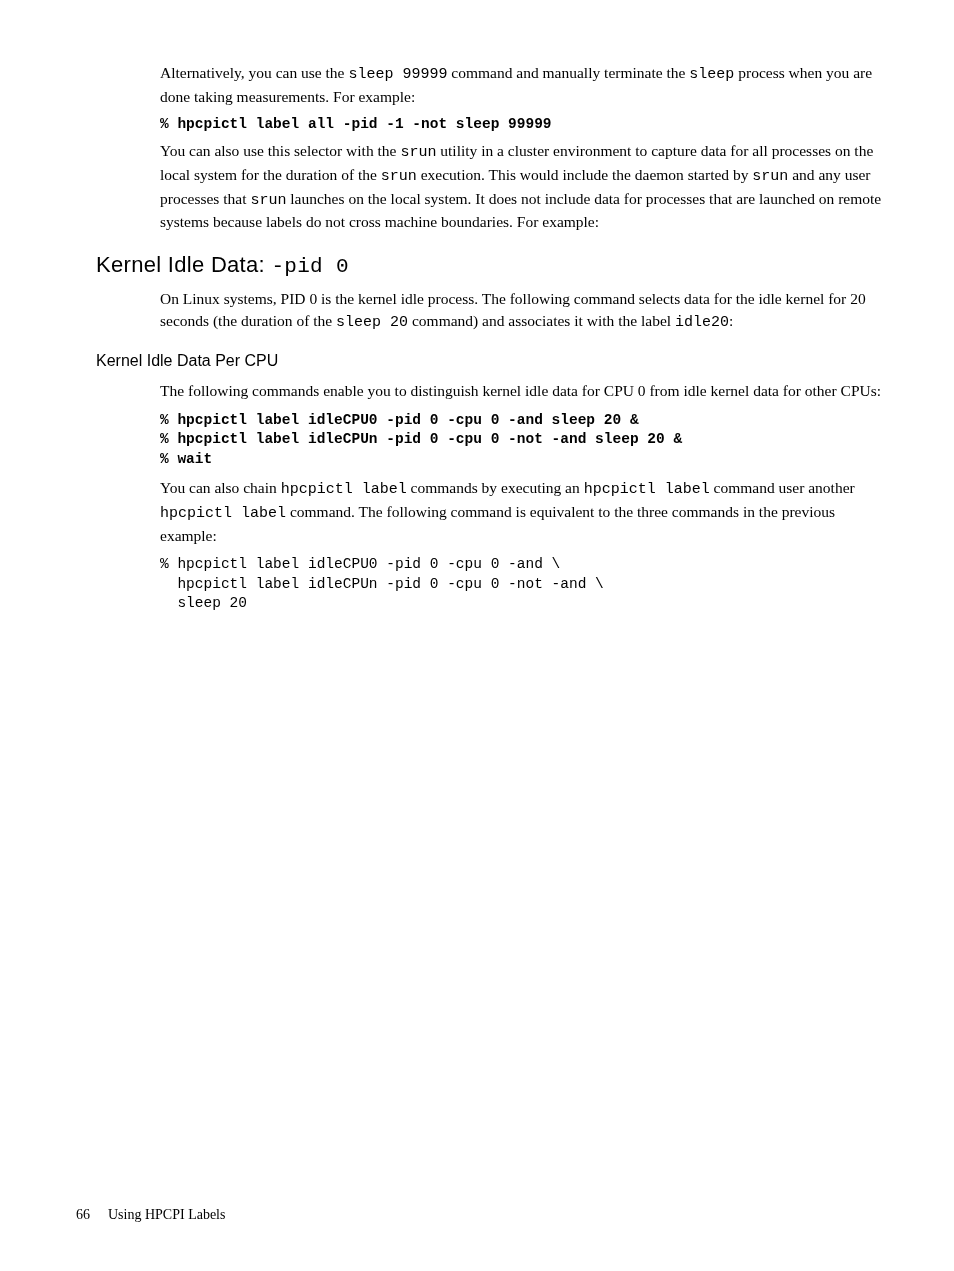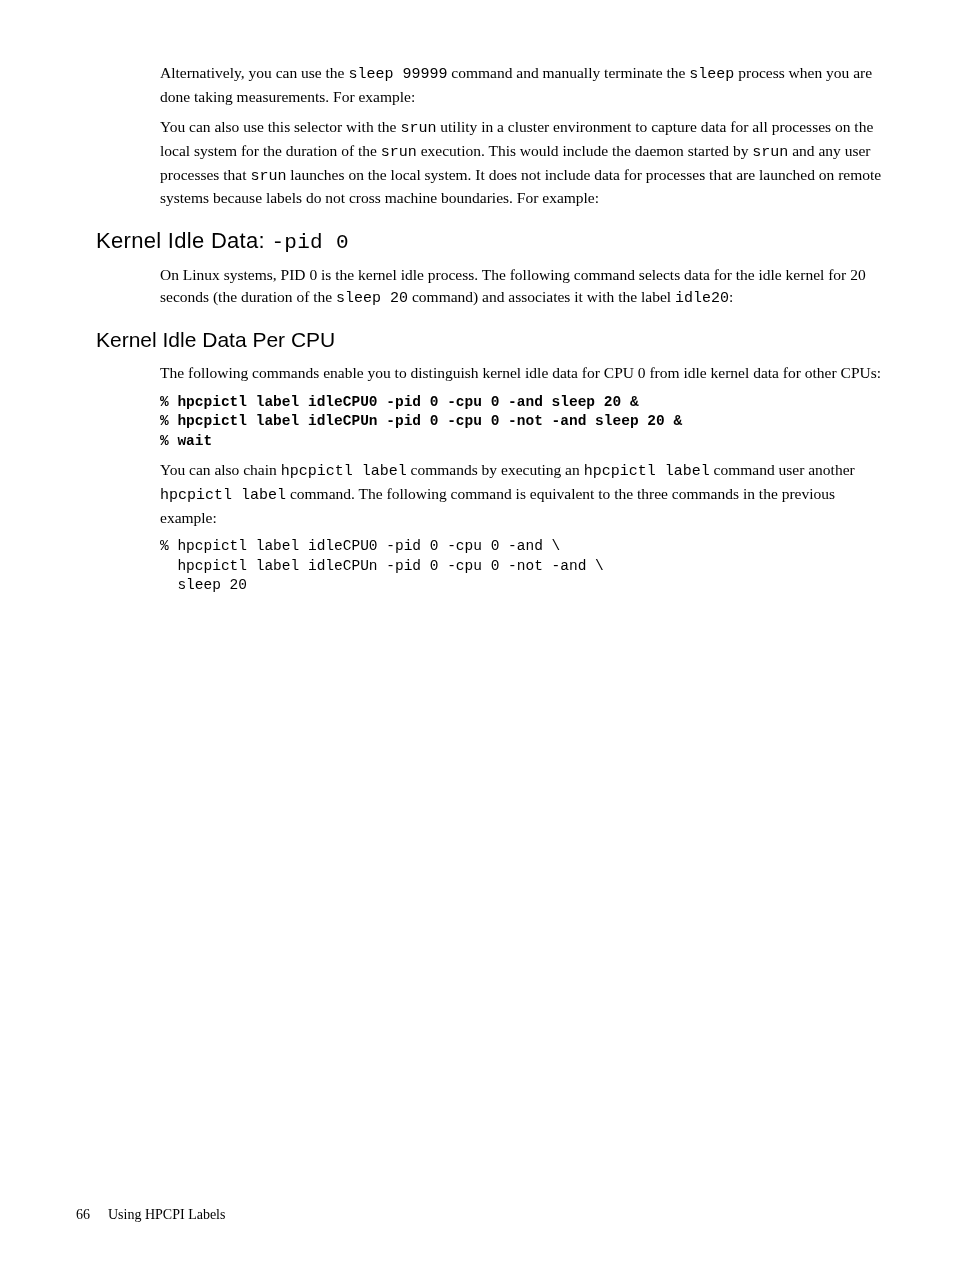--- a/index.html
+++ b/index.html
@@ -52,21 +52,21 @@
     letter-spacing: 0.3px;
   }
   .h2 .mono-h {
     font-family: 'Courier New', monospace;
     font-size: 21px;
     text-align: right;
   }
   .h3 {
     font-family: Arial, Helvetica, sans-serif;
     font-weight: 400;
-    font-size: 21px;
+    font-size: 16px;
     margin-top: 18px;
     margin-bottom: 10px;
   }
   .footer {
     position: absolute;
     bottom: 48px;
     left: 76px;
     font-family: Georgia, 'Times New Roman', serif;
     font-size: 14px;
   }
@@ -76,20 +76,21 @@
 </style>
 </head>
 <body>
 
 <div class="page">
 
   <p class="body-text">
     <span>Alternatively, you can use the </span><span class="mono">sleep 99999</span><span> command and manually terminate the </span><span class="mono">sleep</span><span> process when you are done taking measurements. For example:</span>
   </p>
 
+  <div class="code-line">% hpcpictl label all -pid -1 -not sleep 99999</div>
 
   <p class="body-text">
     <span>You can also use this selector with the </span><span class="mono">srun</span><span> utility in a cluster environment to capture data for all processes on the local system for the duration of the </span><span class="mono">srun</span><span> execution. This would include the daemon started by </span><span class="mono">srun</span><span> and any user processes that </span><span class="mono">srun</span><span> launches on the local system. It does not include data for processes that are launched on remote systems because labels do not cross machine boundaries. For example:</span>
   </p>
 
 
   <h2 class="h2">
     <span>Kernel Idle Data: </span><span class="mono-h">-pid 0</span>
   </h2>
 

